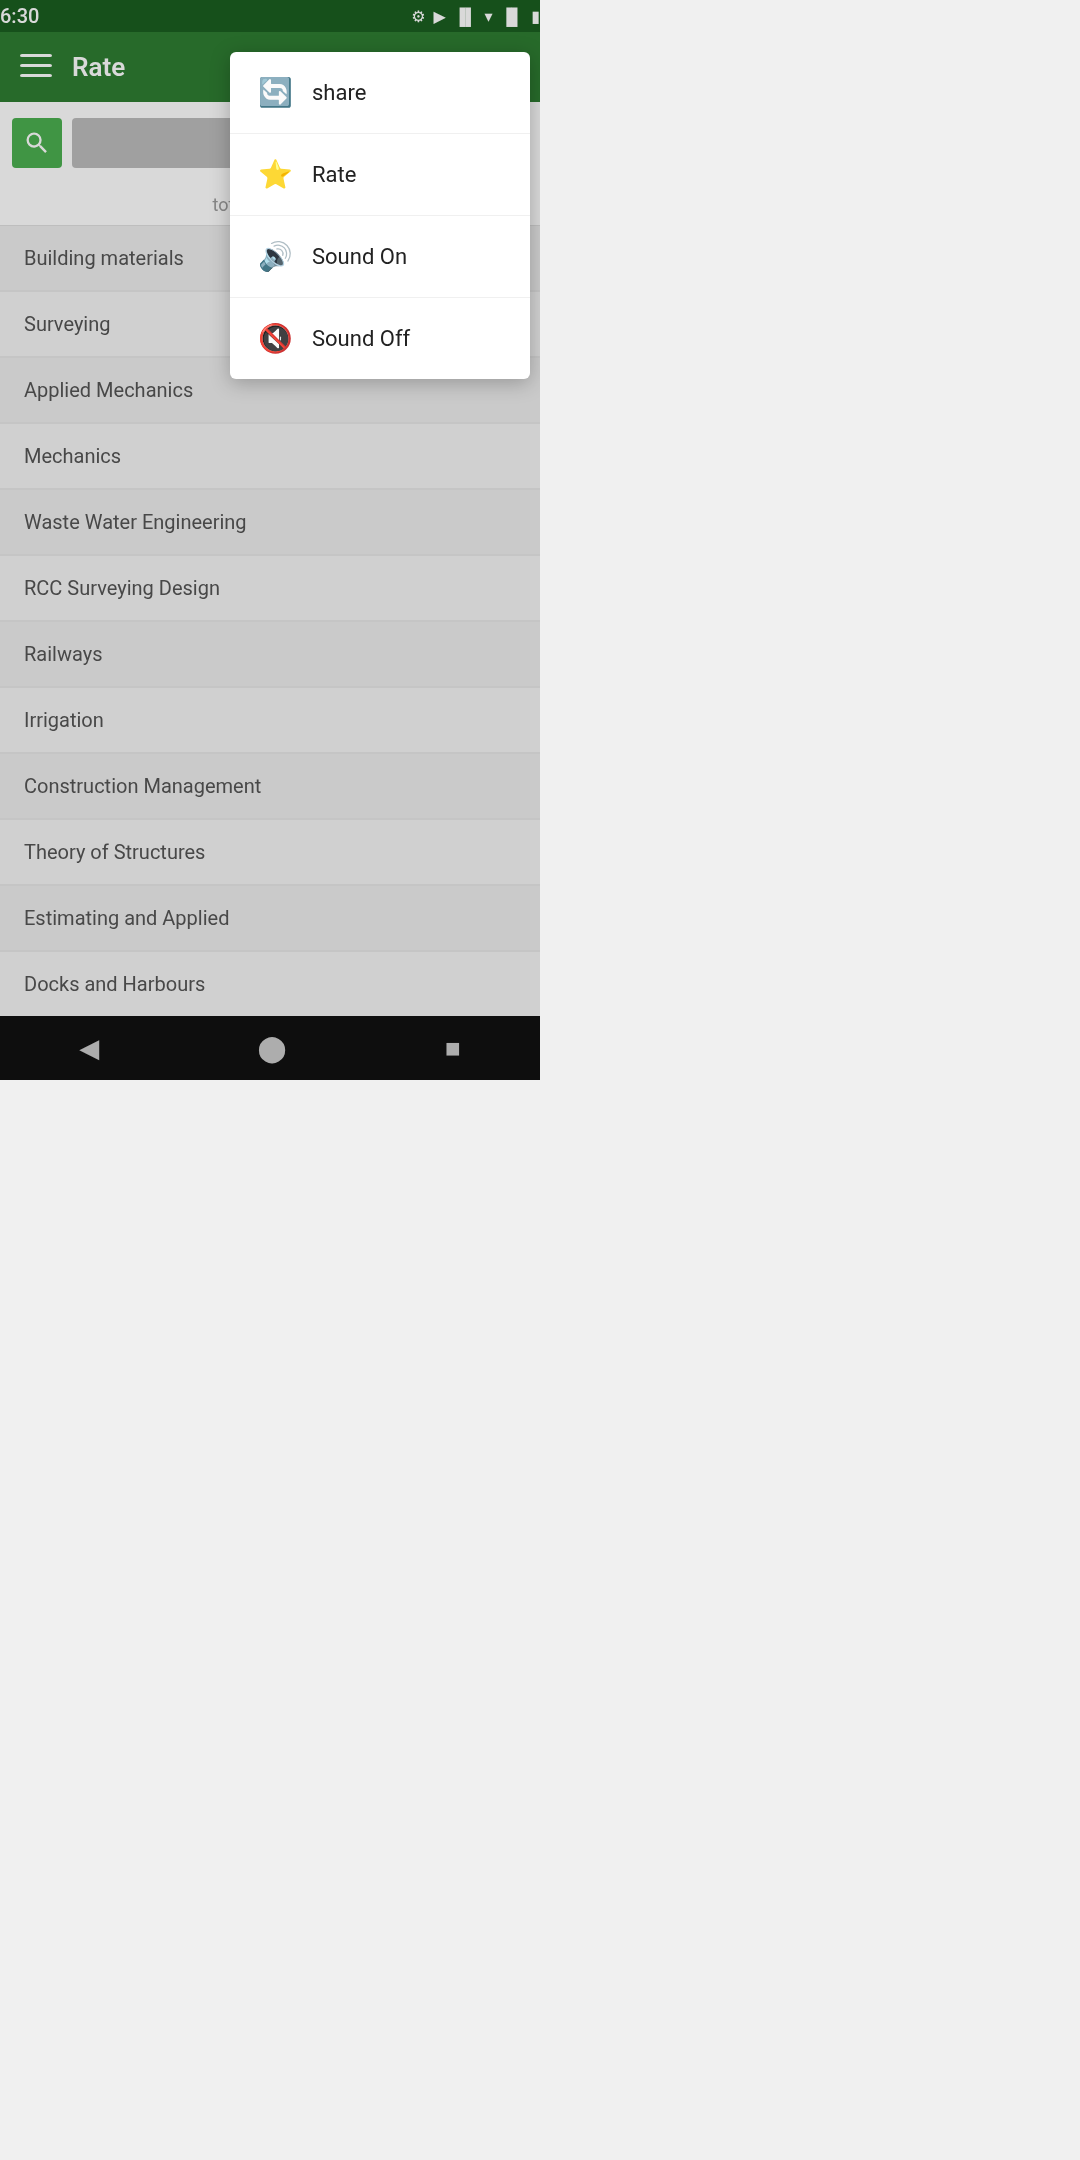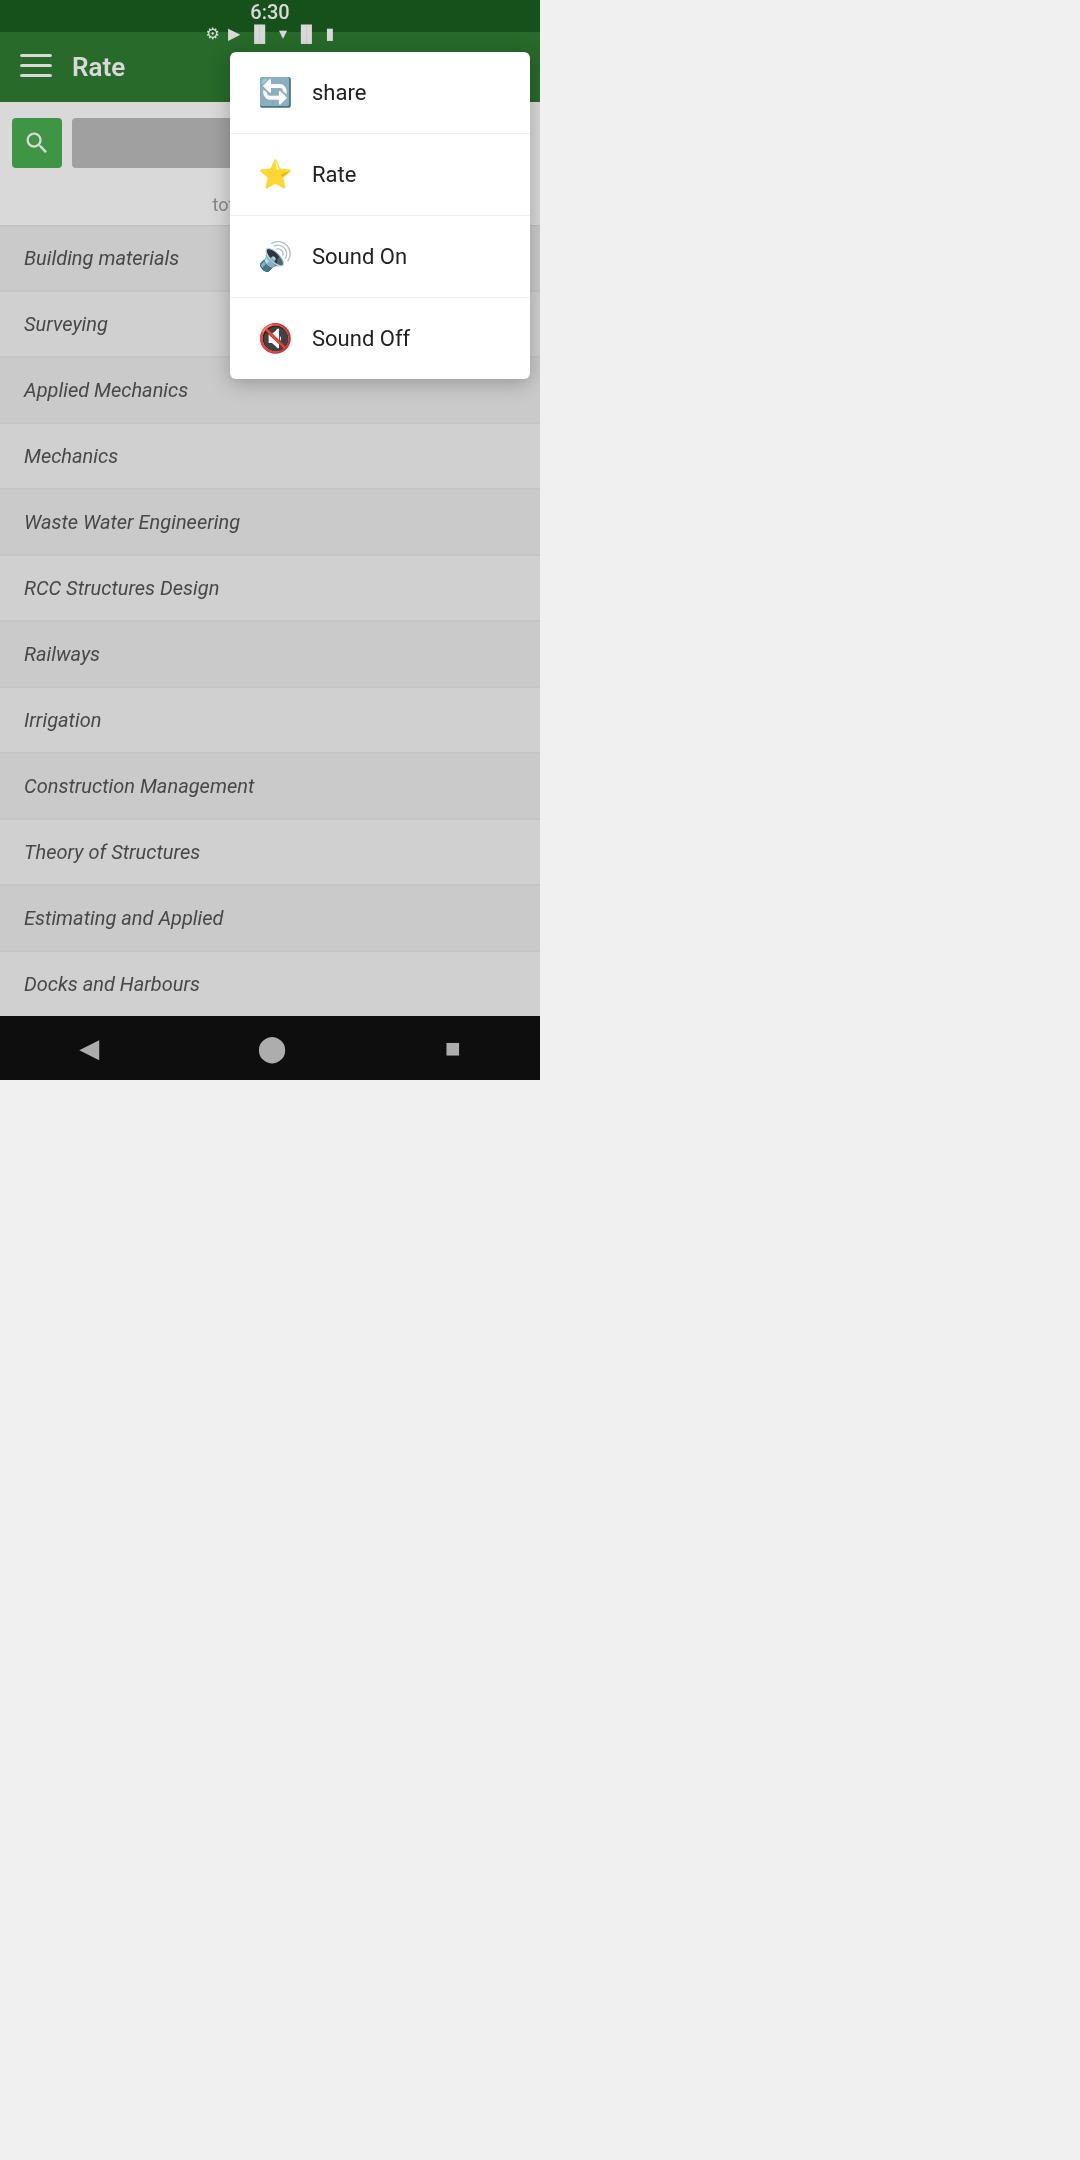--- a/index.html
+++ b/index.html
@@ -15,21 +15,20 @@
     }
 
     
     .status-bar {
       background: #1a5e20;
       height: 32px;
       display: flex;
       align-items: center;
       justify-content: space-between;
       padding: 0 0;
-      flex-direction: column;
     }
     .status-time {
       color: white;
       font-size: 20px;
       font-weight: 500;
     }
     .status-icons {
       display: flex;
       align-items: center;
       gap: 8px;
@@ -97,21 +96,20 @@
       text-align: center;
       color: #9e9e9e;
       font-size: 18px;
       border-bottom: 1px solid #e0e0e0;
     }
 
     
     .list-container {
       background: #fef9c3;
       overflow-y: hidden;
-      font-style: italic;
     }
     .list-item {
       background: #f0f0f0;
       padding: 20px 24px;
       border-bottom: 2px solid #e8e8e8;
       font-size: 20px;
       color: #555;
       cursor: pointer;
     }
     .list-item:nth-child(odd) {
@@ -220,21 +218,21 @@
 <div class="total-item">
   <span>total item qu...</span>
 </div>
 
 <div class="list-container" id="list-container">
     <div class="list-item">Building materials</div>
     <div class="list-item">Surveying</div>
     <div class="list-item">Applied Mechanics</div>
     <div class="list-item">Mechanics</div>
     <div class="list-item">Waste Water Engineering</div>
-    <div class="list-item">RCC Structures Design</div>
+    <div class="list-item">RCC Surveying Design</div>
     <div class="list-item">Railways</div>
     <div class="list-item">Irrigation</div>
     <div class="list-item">Construction Management</div>
     <div class="list-item">Theory of Structures</div>
     <div class="list-item">Estimating and Applied</div>
     <div class="list-item">Docks and Harbours</div>
   </div>
 
 <div class="bottom-nav">
   <span class="nav-btn">◀</span>

